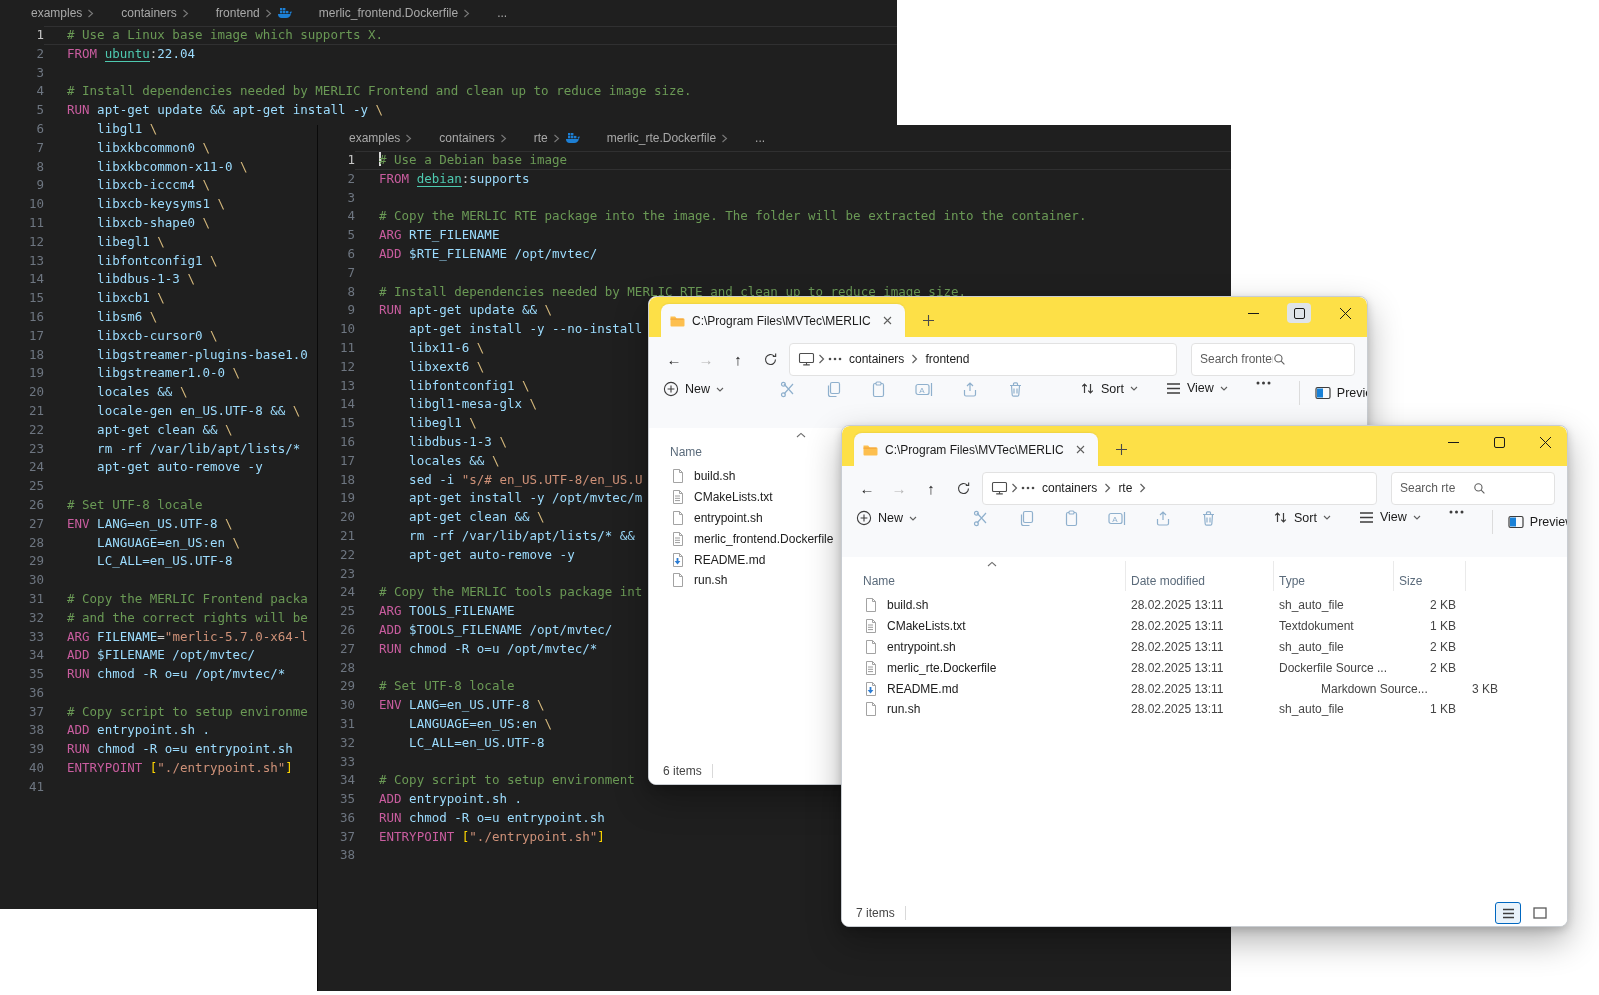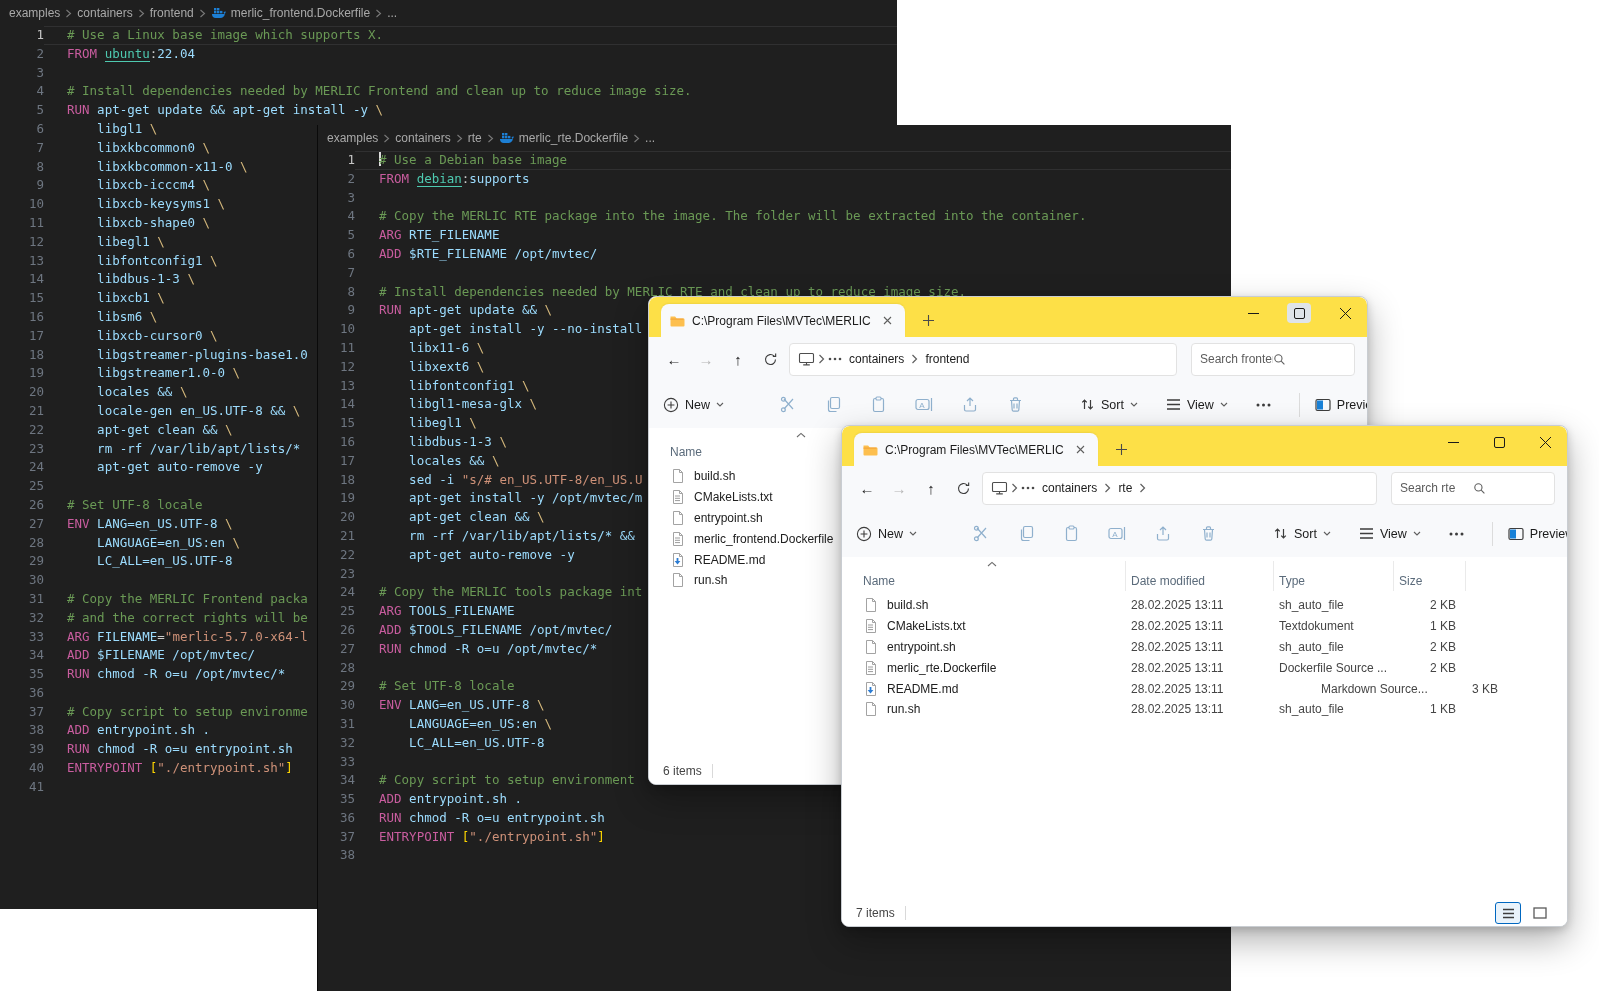--- a/index.html
+++ b/index.html
@@ -2,21 +2,21 @@
 <html><head>
 <meta charset="utf-8">
 <style>
   html,body{margin:0;padding:0;background:#fff;}
   #stage{position:relative;width:1599px;height:995px;background:#ffffff;overflow:hidden;
          font-family:"Liberation Sans",sans-serif;}
   
   .vscode{position:absolute;background:#1f1f1f;overflow:hidden;}
   .crumbs{height:26px;display:flex;align-items:center;padding-left:9px;color:#a9a9a9;
           font-size:12px;white-space:nowrap;}
-  .crumbs .crumb{cursor:default;}
+  .crumbs .crumb{cursor:default;margin-left:22px;}
   .crumbs .chev{margin:0 5px;display:inline-flex;}
   .crumbs .fileic{margin-right:5px;display:inline-flex;}
   .cl{display:flex;height:18.8px;line-height:18.8px;font-family:"DejaVu Sans Mono",monospace;
       font-size:12.5px;white-space:pre;}
   .ln{color:#6e7681;text-align:right;flex:none;}
   #editor1 .ln{width:44px;} #editor2 .ln{width:37px;}
   #editor1 .ct{padding-left:23px;} #editor2 .ct{padding-left:24px;}
   .ct{flex:1;box-sizing:border-box;}
   .cl.cur .ct{box-shadow:inset 0 1px 0 #303031, inset 0 -1px 0 #303031;}
   .cl.cur .ln{color:#c6c6c6;}
@@ -43,21 +43,21 @@
   .nav-btn{width:26px;height:26px;display:flex;align-items:center;justify-content:center;
            font-size:15px;color:#1f1f1f;border-radius:4px;}
   .nav-btn.dis{color:#b5b5b5;}
   .ex-address{flex:1;height:31px;background:#fff;border:1px solid #e2e2e2;border-radius:4px;
               display:flex;align-items:center;padding:0 8px;gap:3px;white-space:nowrap;overflow:hidden;}
   .adr-crumb{padding:0 4px;color:#1b1b1b;}
   .ex-search{width:146px;height:31px;background:#fff;border:1px solid #e2e2e2;border-radius:4px;
              display:flex;align-items:center;padding:0 8px;color:#5c5c5c;margin-left:8px;}
   .ex-search span{flex:1;overflow:hidden;white-space:nowrap;}
   .ex-toolbar{height:47px;background:#f8f9fb;border-bottom:1px solid #e7e7e7;display:flex;
-              align-items:center;padding:0 14px;gap:28px;}
+              align-items:flex-start;padding:0 14px;gap:28px;}
   .tb-btn{display:flex;align-items:center;gap:6px;color:#1b1b1b;font-size:12.5px;}
   .tb-div{width:1px;height:24px;background:#dcdcdc;}
   .tb-right{margin-left:auto;display:flex;align-items:center;gap:15px;}
   .ex-body{position:absolute;left:0;right:0;top:131px;bottom:26px;background:#fff;overflow:hidden;}
   .ex-head{display:flex;height:30px;margin:4px 0 4px 16px;}
   .hcell{position:relative;border-right:1px solid #eaeaea;box-sizing:border-box;text-decoration:underline;}
   .hcell .lbl{position:absolute;left:5px;bottom:3px;color:#5b6b7b;}
   .hcell .sortchev{position:absolute;top:0px;left:50%;margin-left:-5px;color:#6d6d6d;}
   .frow{display:flex;height:20.8px;align-items:center;margin-left:16px;}
   .fcell{box-sizing:border-box;padding-left:5px;overflow:hidden;white-space:nowrap;color:#454545;}

